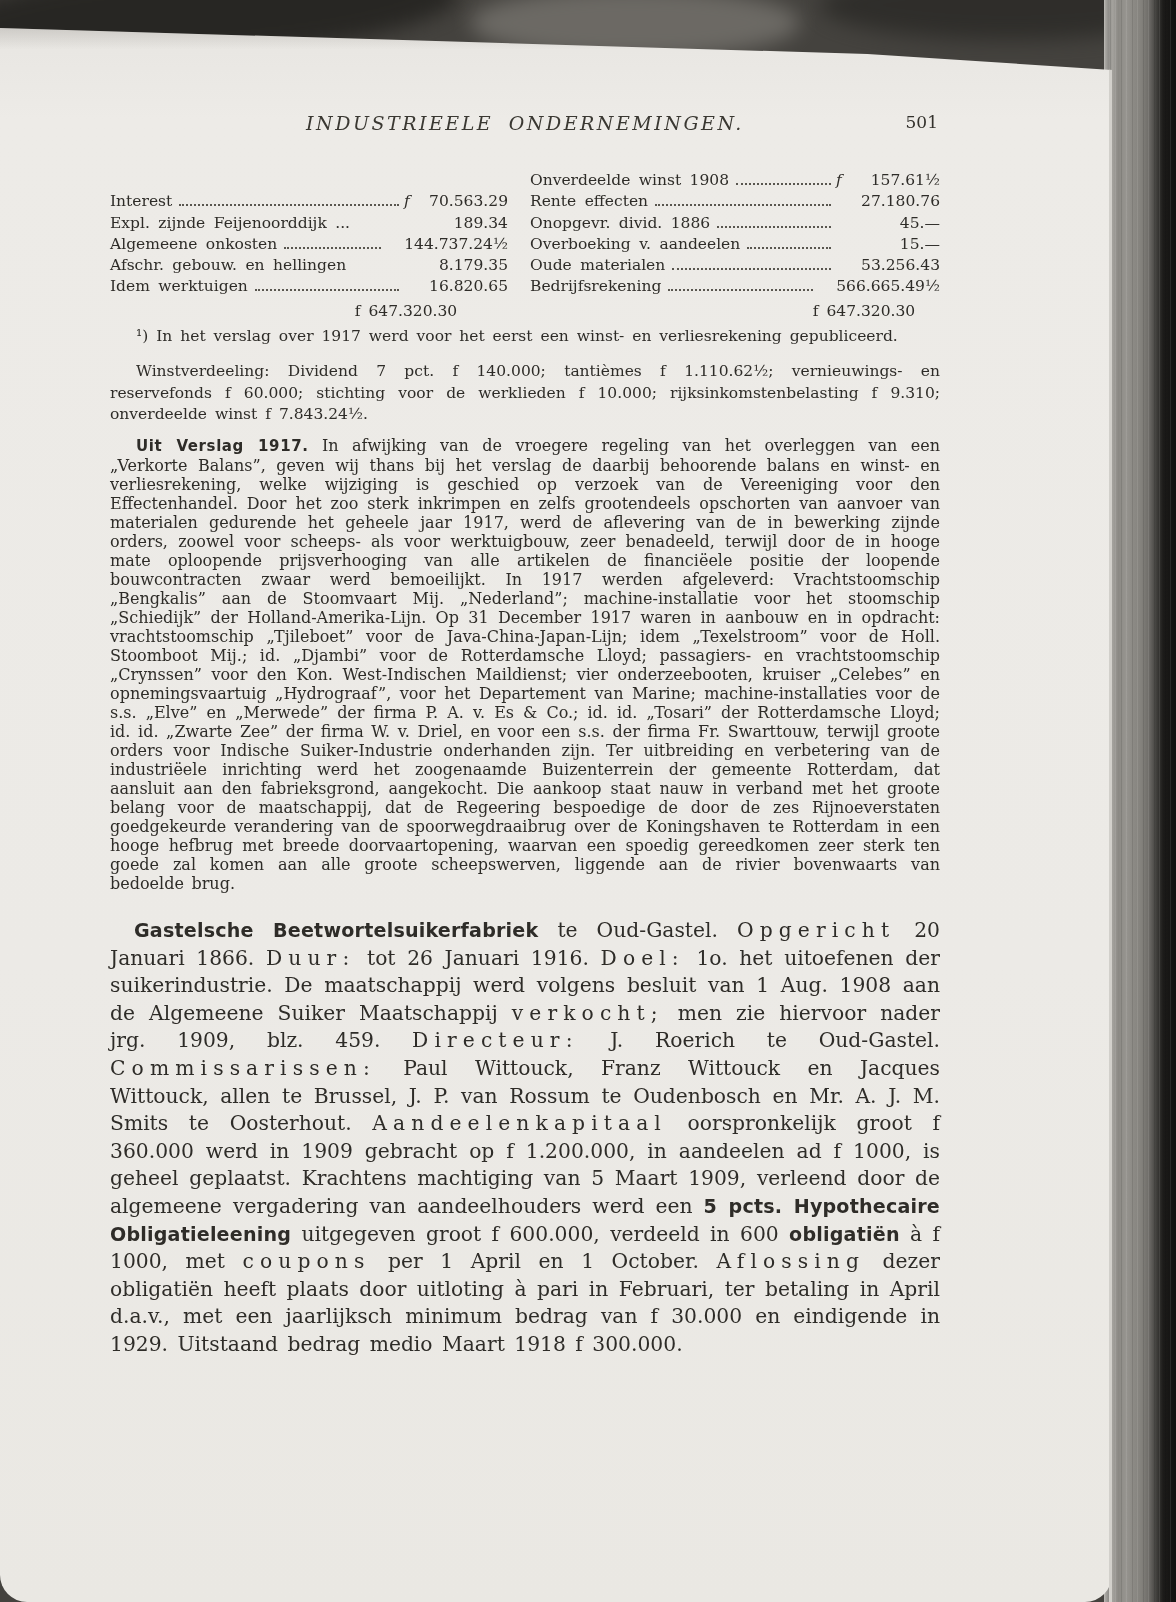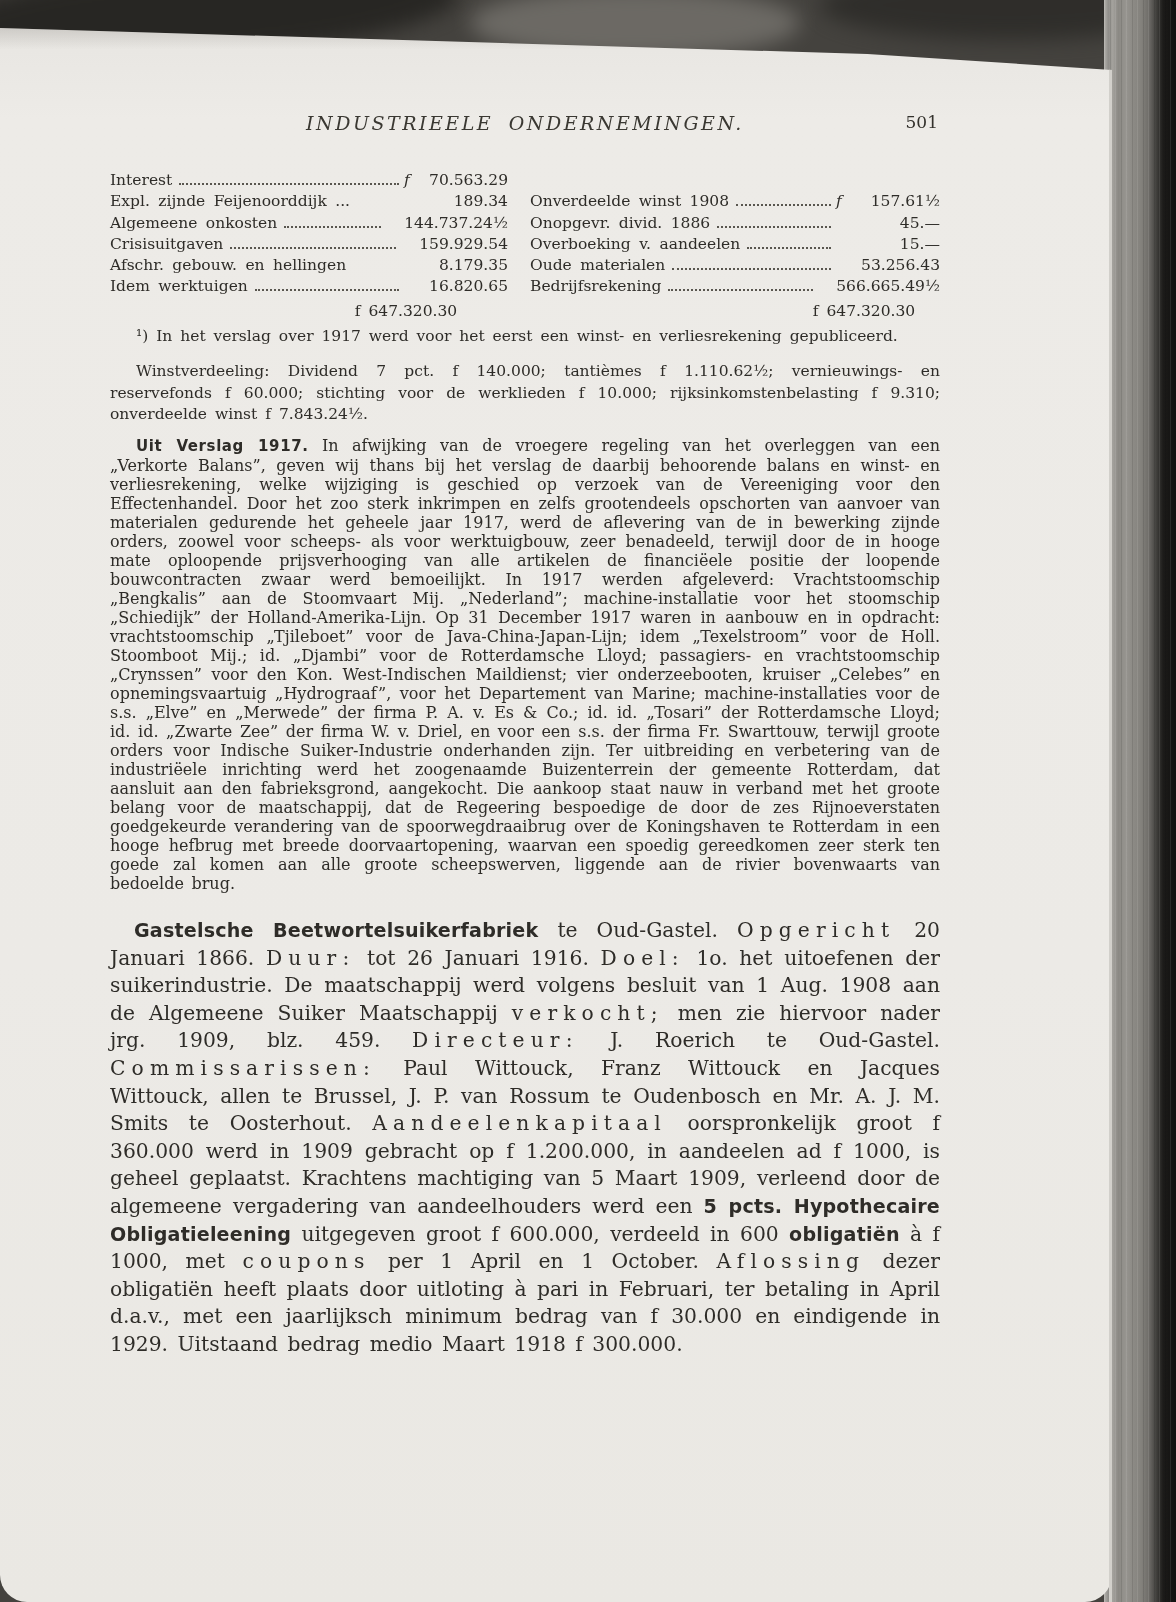--- a/index.html
+++ b/index.html
@@ -102,46 +102,46 @@
               <span class="cur"></span>
               <span class="amt">189.34</span>
             </div>
             <div class="lrow">
               <span class="lbl">Algemeene onkosten</span>
               <span class="leader"></span>
               <span class="cur"></span>
               <span class="amt">144.737.24½</span>
             </div>
             <div class="lrow">
-              <span class="lbl">Crisisuitgaven</span>
-              <span class="leader"></span>
-              <span class="cur"></span>
-              <span class="amt">159.929.54</span>
-            </div>
-            <div class="lrow">
               <span class="lbl">Afschr. gebouw. en hellingen</span>
               <span class="leader noline"></span>
               <span class="cur"></span>
               <span class="amt">8.179.35</span>
             </div>
             <div class="lrow">
               <span class="lbl">Idem werktuigen</span>
               <span class="leader"></span>
               <span class="cur"></span>
               <span class="amt">16.820.65</span>
             </div>
             <div class="total-block"><span class="total-rule"></span><span class="total-amt">f 647.320.30</span></div>
           </div>
         <div class="divider"></div>
         <div class="lcol col-credit" id="credit-col">
             <div class="lrow">
               <span class="lbl">Onverdeelde winst 1908</span>
               <span class="leader"></span>
               <span class="cur">f</span>
               <span class="amt">157.61½</span>
+            </div>
+            <div class="lrow">
+              <span class="lbl">Rente effecten</span>
+              <span class="leader"></span>
+              <span class="cur"></span>
+              <span class="amt">27.180.76</span>
             </div>
             <div class="lrow">
               <span class="lbl">Onopgevr. divid. 1886</span>
               <span class="leader"></span>
               <span class="cur"></span>
               <span class="amt">45.—</span>
             </div>
             <div class="lrow">
               <span class="lbl">Overboeking v. aandeelen</span>
               <span class="leader"></span>

